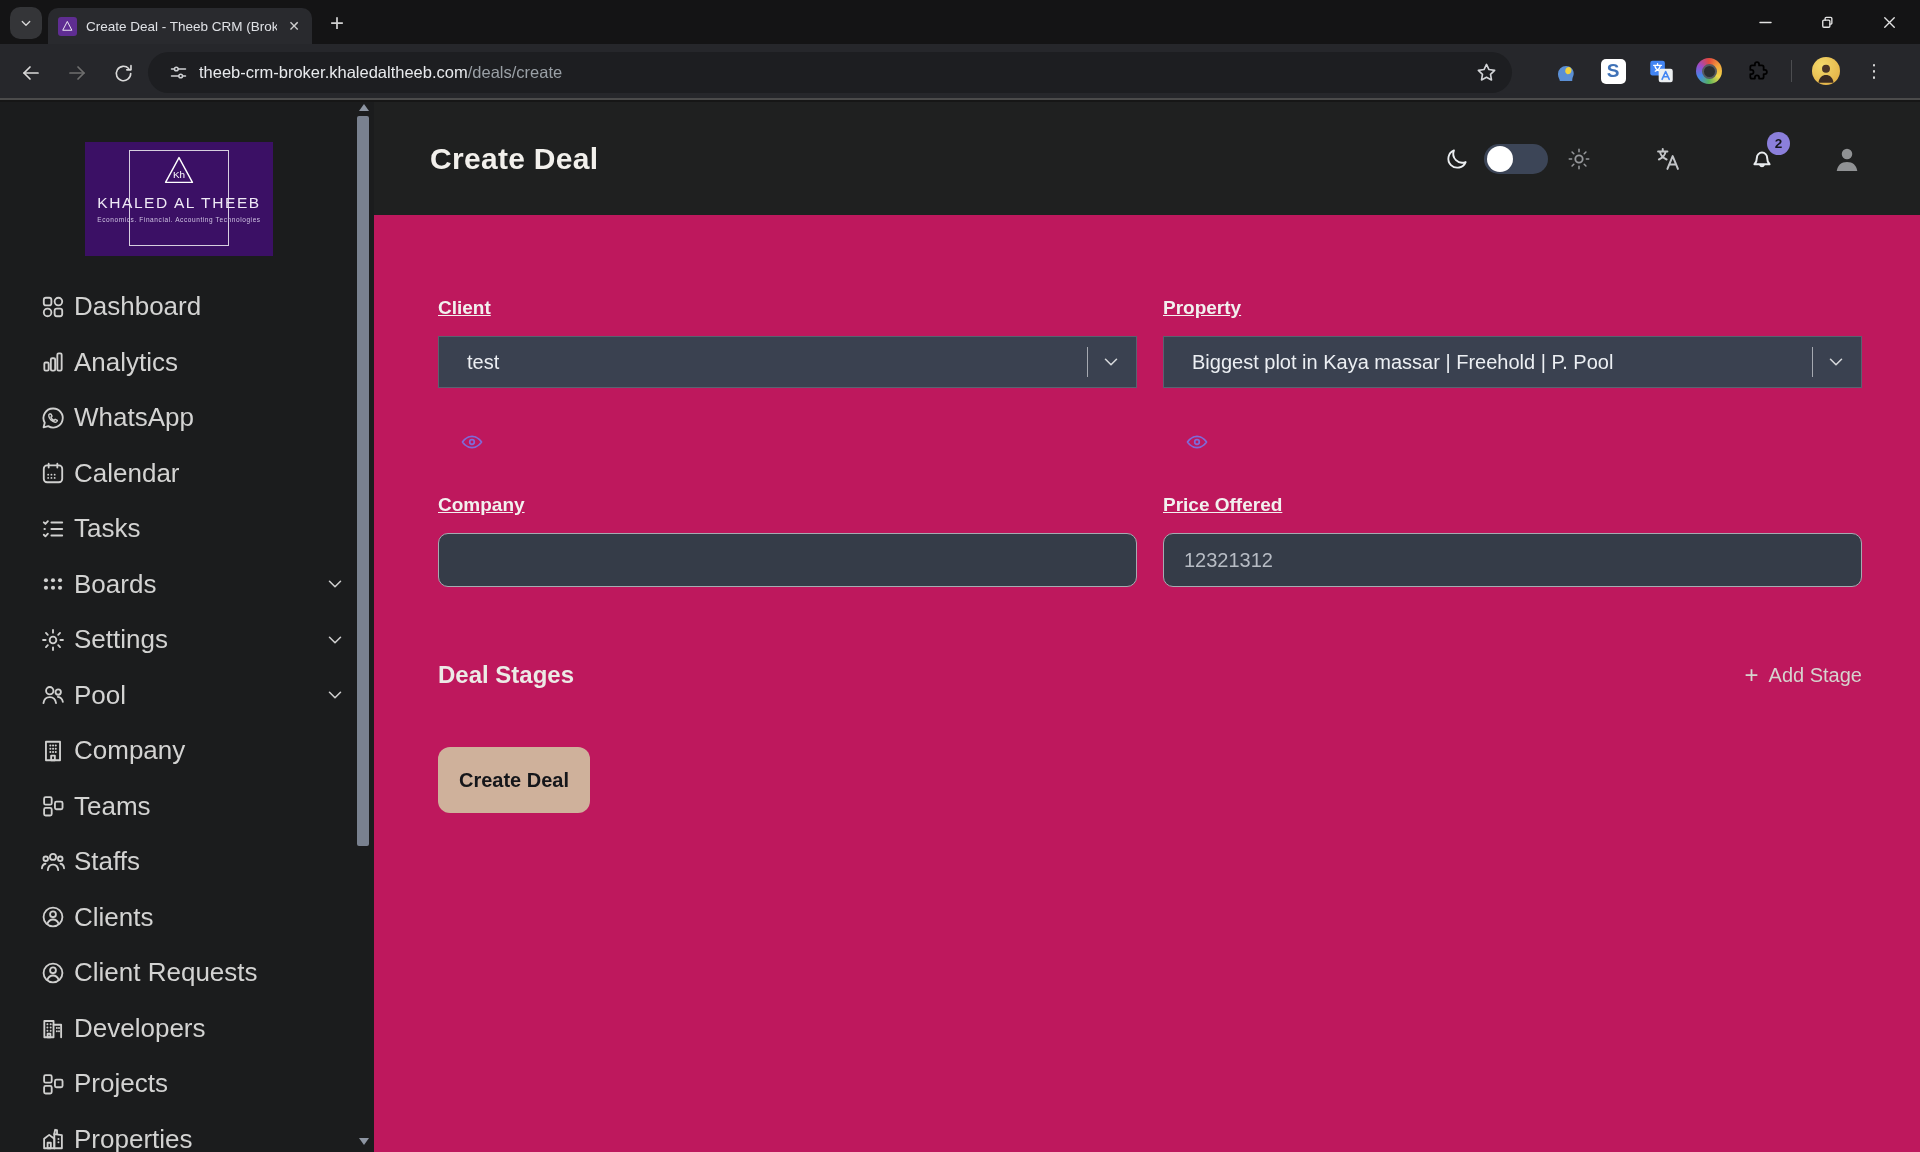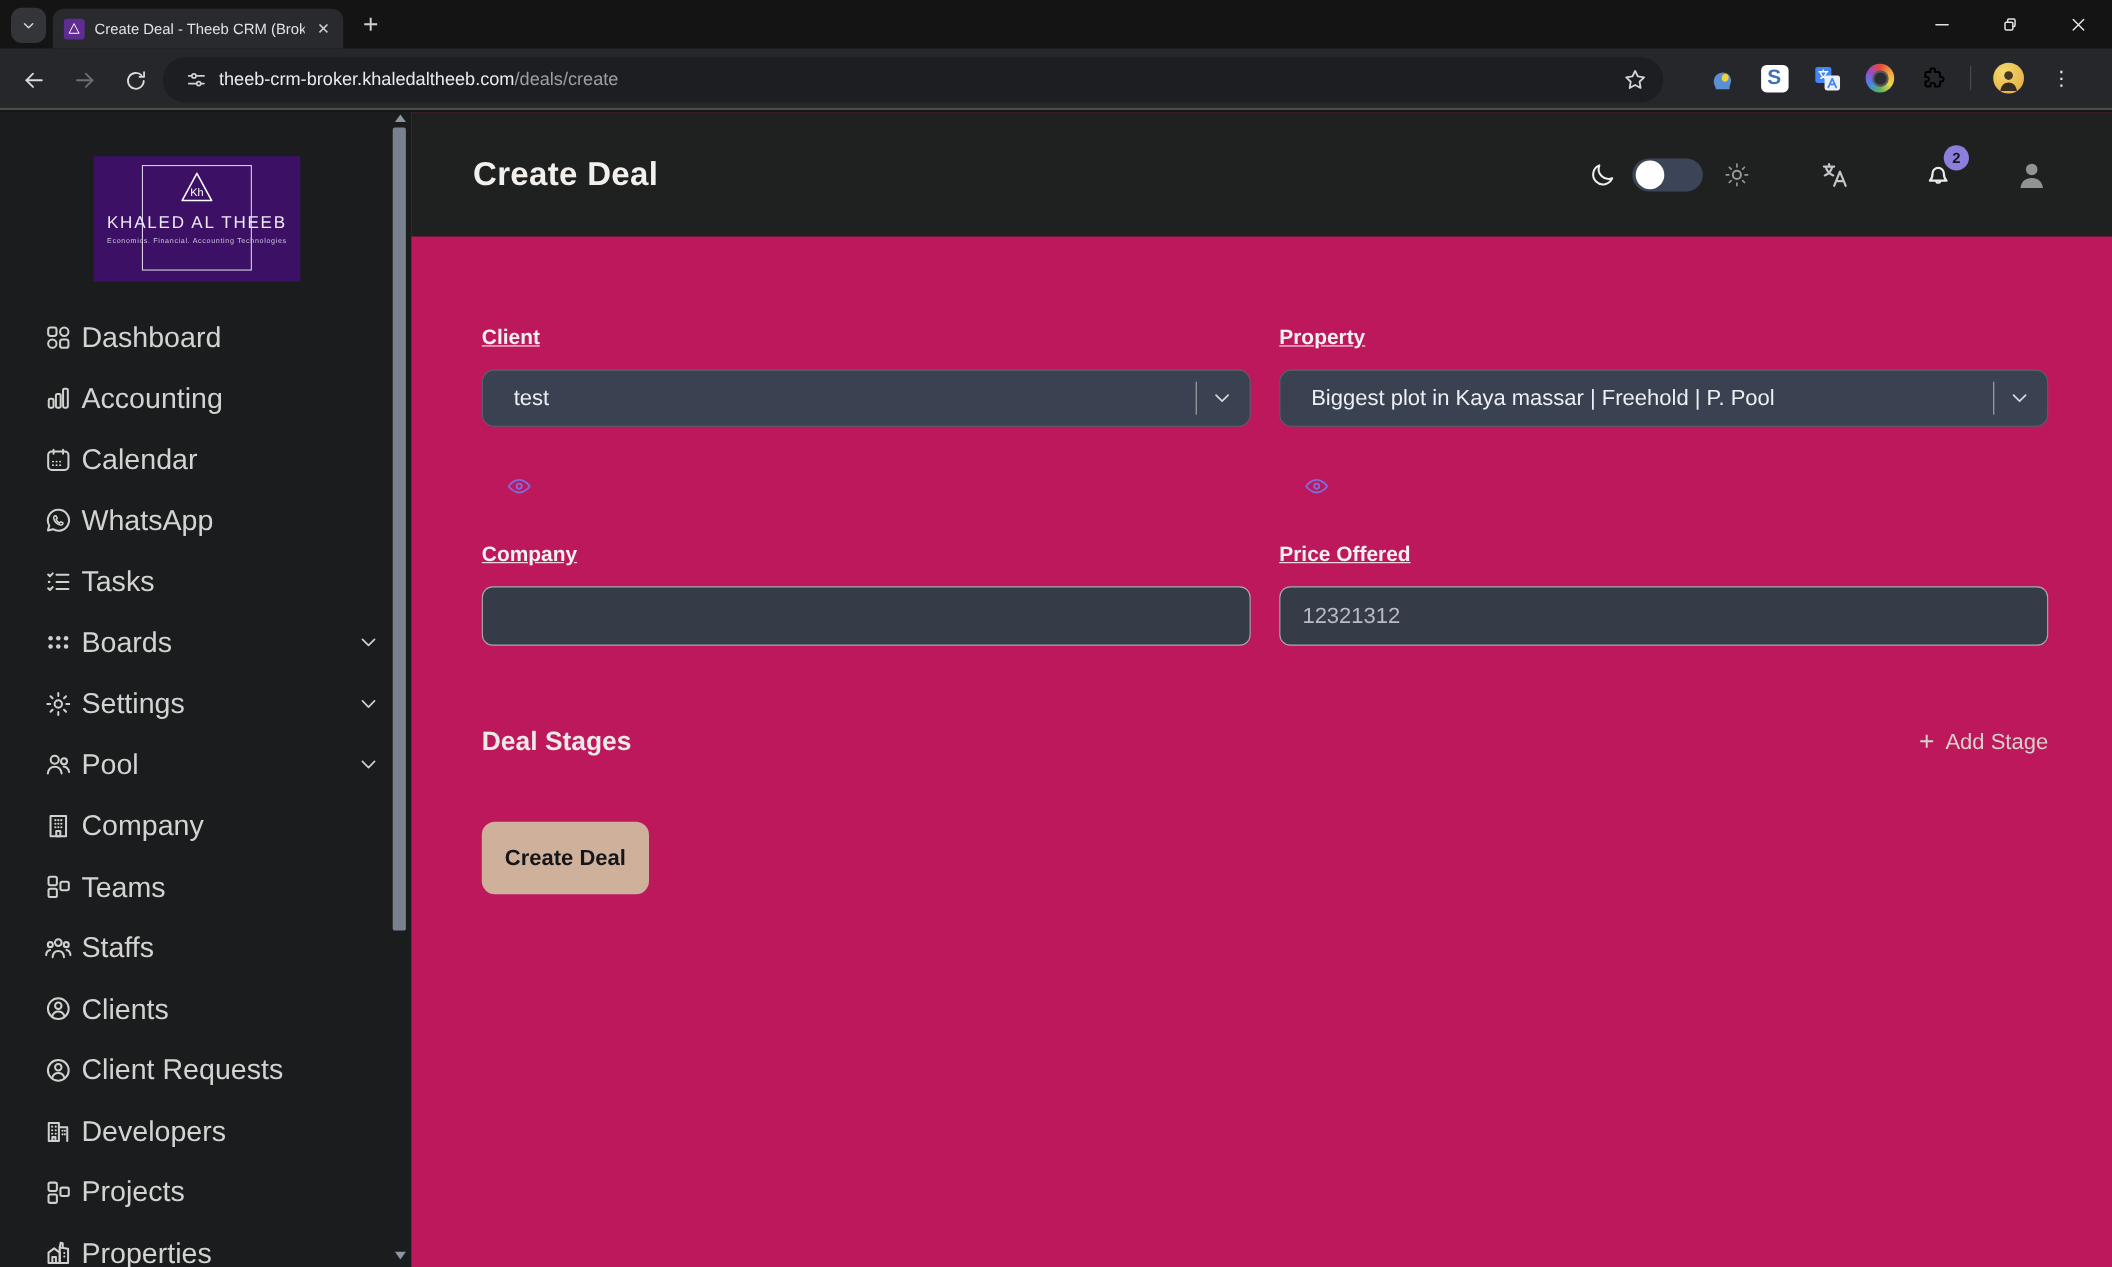--- a/index.html
+++ b/index.html
@@ -56,21 +56,21 @@
   .toggle-knob{position:absolute;left:3px;top:2px;width:26px;height:26px;border-radius:50%;background:#fff;}
   .sun{color:#96989b;margin-right:62px;}
   .translate{color:#c3c5c8;margin-right:66px;}
   .bell-wrap{position:relative;margin-right:56px;}
   .bell{color:#e9ecef;}
   .badge{position:absolute;right:-14px;top:-13px;min-width:23px;height:23px;border-radius:12px;background:var(--badge);color:#16161c;font-size:13.5px;font-weight:bold;display:flex;align-items:center;justify-content:center;padding:0 6px;}
   .user-icon{color:#909294;}
   .content{position:absolute;left:0;top:113px;width:1546px;height:937px;padding:82px 58px 0 64px;}
   .form-grid{display:grid;grid-template-columns:1fr 1fr;column-gap:26px;}
   .field-label{color:#f2f1ef;font-size:19px;font-weight:bold;margin-bottom:17px;text-decoration:underline;}
-  .select{height:52px;background:#3a4150;border:1px solid #5a6170;border-radius:11px;display:flex;align-items:center;padding:0 14px 0 28px;color:#eceff3;font-size:20px;cursor:pointer;}
+  .select{height:52px;background:#3a4150;border:1px solid #5a6170;border-radius:0;display:flex;align-items:center;padding:0 14px 0 28px;color:#eceff3;font-size:20px;cursor:pointer;}
   .select .sel-text{flex:1 1 auto;white-space:nowrap;overflow:hidden;}
   .sel-div{width:1px;height:30px;background:#c9ccd2;opacity:.75;margin-right:12px;flex:0 0 auto;}
   .sel-chev{color:#d6d8db;flex:0 0 auto;}
   .eye-row{margin-top:42px;height:26px;}
   .eye{color:var(--accent);margin-left:20px;}
   .row2{margin-top:38px;}
   .tinput{width:100%;height:54px;background:#353c48;border:1.5px solid #a6aab1;border-radius:10px;color:#b7bcc4;font-size:20px;padding:0 20px;outline:none;}
   .stages-row{margin-top:74px;display:flex;align-items:center;}
   .stages-title{color:#eceae6;font-size:24px;font-weight:bold;}
   .add-stage{margin-left:auto;display:flex;align-items:center;gap:10px;color:#d6d3ce;font-size:20px;cursor:pointer;}
@@ -224,40 +224,40 @@
             <span class="si-label">Dashboard</span>
           </div>
           <div class="side-item">
             <span class="si-icon">
               <svg width="26" height="26" viewBox="0 0 24 24" fill="none" stroke="currentColor" stroke-width="1.7" stroke-linecap="round" stroke-linejoin="round">
                 <rect x="4" y="12.5" width="4" height="7.5" rx="1.2"></rect>
                 <rect x="10" y="8.5" width="4" height="11.5" rx="1.2"></rect>
                 <rect x="16" y="4" width="4" height="16" rx="1.2"></rect>
               </svg>
             </span>
-            <span class="si-label">Accounting</span>
+            <span class="si-label">Analytics</span>
+          </div>
+          <div class="side-item">
+            <span class="si-icon">
+              <svg width="26" height="26" viewBox="0 0 24 24" fill="none" stroke="currentColor" stroke-width="1.7" stroke-linecap="round" stroke-linejoin="round">
+                <path d="M12 3.2a8.8 8.8 0 0 0-7.6 13.2L3.3 20.6l4.3-1.1A8.8 8.8 0 1 0 12 3.2z"></path>
+                <path d="M9 8.3c-.6.3-1 .9-.9 1.7.3 2.9 3 5.6 5.9 5.9.8.1 1.4-.3 1.7-.9l.3-.8-2-1-.9 1c-1.3-.5-2.5-1.7-3-3l1-.9-1-2z" stroke-width="1.3"></path>
+              </svg>
+            </span>
+            <span class="si-label">WhatsApp</span>
           </div>
           <div class="side-item">
             <span class="si-icon">
               <svg width="26" height="26" viewBox="0 0 24 24" fill="none" stroke="currentColor" stroke-width="1.7" stroke-linecap="round" stroke-linejoin="round">
                 <rect x="3.5" y="5" width="17" height="15.5" rx="3"></rect>
                 <path d="M8 3.5V7M16 3.5V7"></path>
                 <path d="M7.5 13.5h.1M10.5 13.5h.1M13.5 13.5h.1M7.5 16.5h.1M10.5 16.5h.1M13.5 16.5h.1" stroke-width="1.6"></path>
               </svg>
             </span>
             <span class="si-label">Calendar</span>
-          </div>
-          <div class="side-item">
-            <span class="si-icon">
-              <svg width="26" height="26" viewBox="0 0 24 24" fill="none" stroke="currentColor" stroke-width="1.7" stroke-linecap="round" stroke-linejoin="round">
-                <path d="M12 3.2a8.8 8.8 0 0 0-7.6 13.2L3.3 20.6l4.3-1.1A8.8 8.8 0 1 0 12 3.2z"></path>
-                <path d="M9 8.3c-.6.3-1 .9-.9 1.7.3 2.9 3 5.6 5.9 5.9.8.1 1.4-.3 1.7-.9l.3-.8-2-1-.9 1c-1.3-.5-2.5-1.7-3-3l1-.9-1-2z" stroke-width="1.3"></path>
-              </svg>
-            </span>
-            <span class="si-label">WhatsApp</span>
           </div>
           <div class="side-item">
             <span class="si-icon">
               <svg width="26" height="26" viewBox="0 0 24 24" fill="none" stroke="currentColor" stroke-width="1.7" stroke-linecap="round" stroke-linejoin="round">
                 <path d="M3.5 5.8l1.5 1.5 2.3-2.5"></path>
                 <path d="M10.5 6h10"></path>
                 <path d="M10.5 12h10"></path>
                 <path d="M4.2 12h.2" stroke-width="2"></path>
                 <path d="M3.5 17.3l1.5 1.5 2.3-2.5"></path>
                 <path d="M10.5 18h10"></path>

